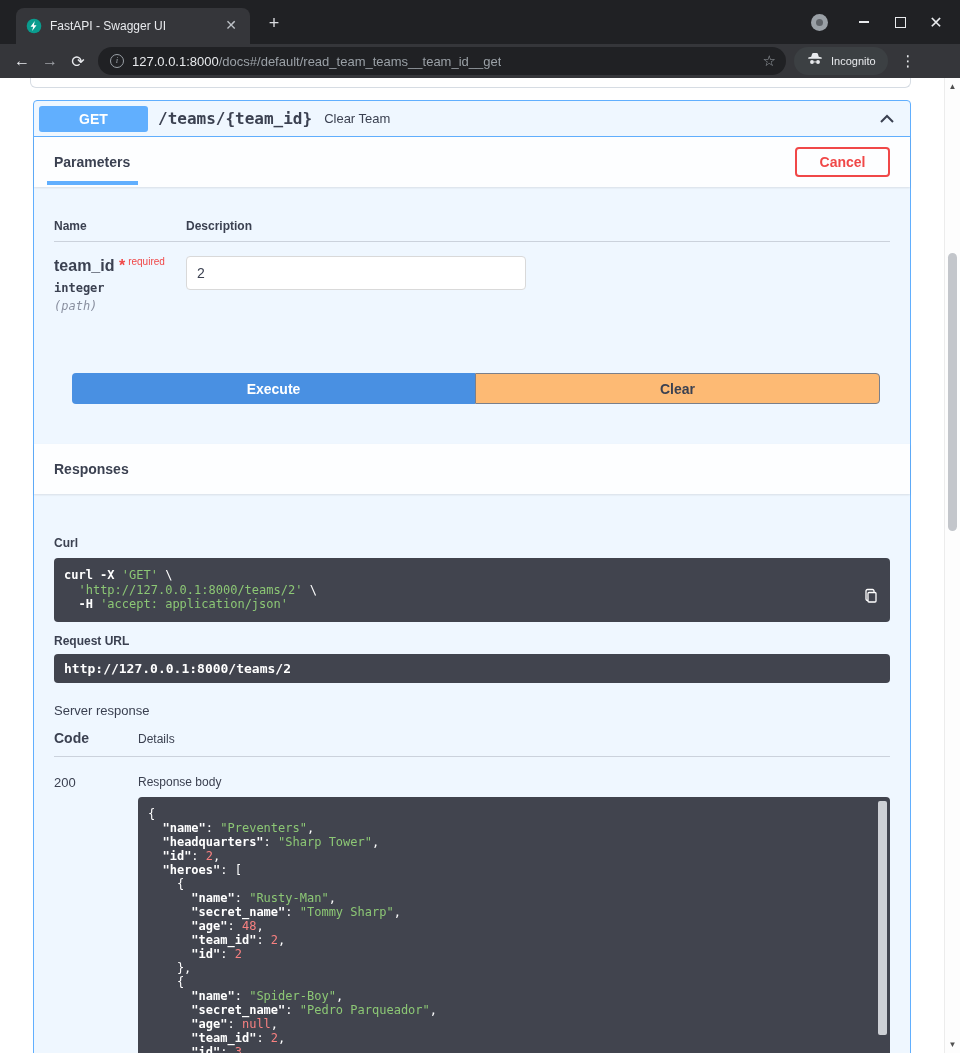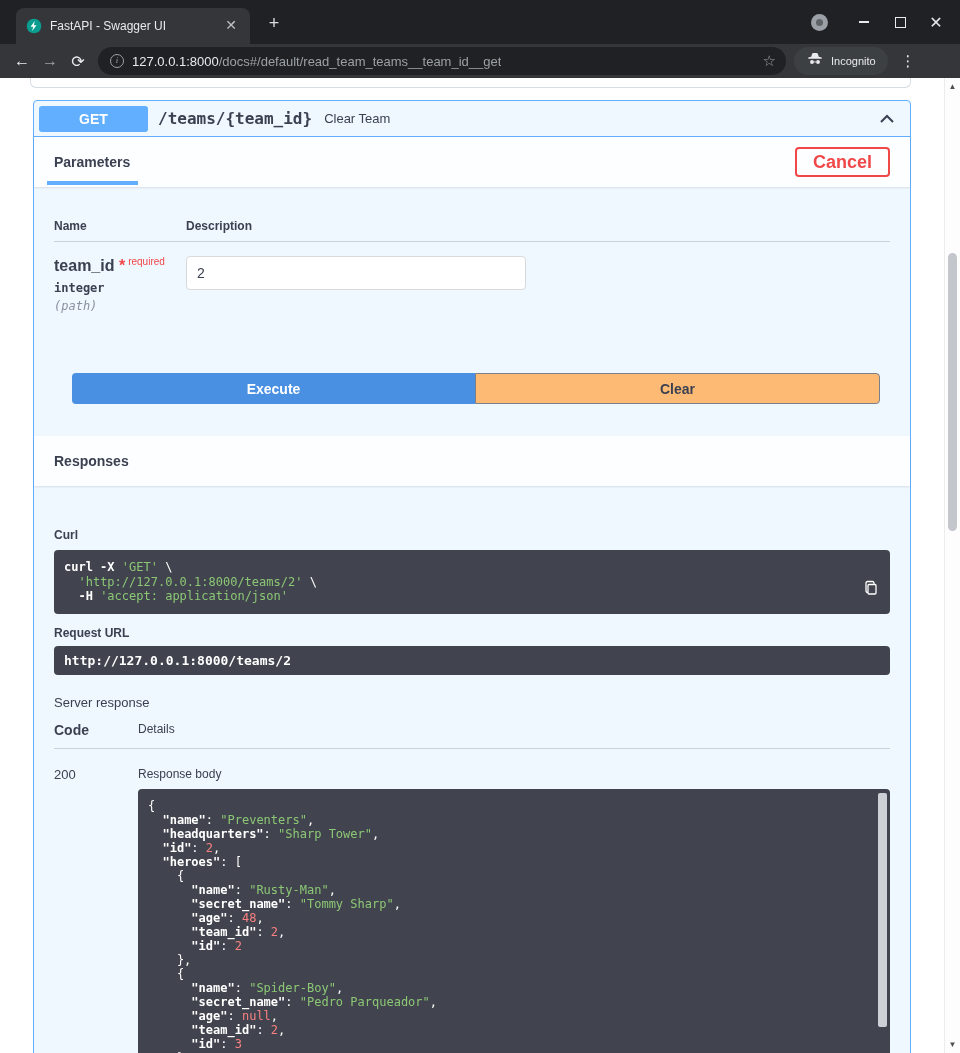--- a/index.html
+++ b/index.html
@@ -77,58 +77,58 @@
   .chevron { margin-left:auto; margin-right:8px; display:flex; align-items:center; }
 
   .sec-header { position:relative; height:50px; background:rgba(255,255,255,.85);
                 display:flex; align-items:center; padding:8px 20px;
                 box-shadow:0 1px 2px rgba(0,0,0,.1); }
   .sec-title { font-size:14px; font-weight:bold; color:#3b4151; }
   .param-underline { position:absolute; left:13px; bottom:2px; width:91px; height:4px;
                      background:#61affe; }
   .cancel-btn { margin-left:auto; width:95px; height:30px; border:2px solid #f04848;
                 border-radius:4px; background:transparent; color:#f04848;
-                font-weight:bold; font-size:18px; display:flex; align-items:center;
+                font-weight:bold; font-size:14px; display:flex; align-items:center;
                 justify-content:center; }
 
   .table-sec { padding:20px 20px 24px; }
   .thead { display:flex; padding:12px 0 8px; border-bottom:1px solid rgba(59,65,81,.2); }
   .th-name { width:132px; font-size:12px; font-weight:bold; }
   .th-desc { font-size:12px; font-weight:bold; }
   .prow { display:flex; margin-top:14px; }
   .pname-col { width:132px; }
   .pname { font-size:16px; font-weight:bold; }
   .req-star { color:#f04848; font-weight:bold; }
   .req-label { color:#f04848; font-size:10px; vertical-align:super; margin-left:3px; font-weight:normal; }
   .ptype { margin-top:6px; font-family:"DejaVu Sans Mono",monospace; font-size:12px;
            font-weight:bold; }
   .ploc { margin-top:4px; font-family:"DejaVu Sans Mono",monospace; font-size:12px;
           font-style:italic; color:#8a90a0; }
   .pinput { width:340px; height:34px; border:1px solid #d9d9d9; border-radius:4px;
             padding:0 10px; font-size:14px; color:#3b4151; background:#fff;
             font-family:"Liberation Sans",sans-serif; }
-  .exec-row { display:flex; margin:60px 10px 8px;padding-left:8px; }
+  .exec-row { display:flex; margin:60px 10px 16px;padding-left:8px; }
   .exec-btn { flex:1; height:31px; background:#4990e2; border:none;
               border-radius:4px 0 0 4px; color:#fff; font-weight:bold; font-size:14px; }
   .clear-btn { flex:1; height:31px; background:#fdba74; border:1px solid #7a7f8a;
                border-radius:0 4px 4px 0; color:#3b4151; font-weight:bold; font-size:14px; }
 
   .resp-sec { padding:20px; }
   .lbl { font-size:12px; font-weight:bold; color:#3b4151; }
   .mt6 { margin-top:22px; } .mt12 { margin-top:12px; }
   .curl-block { position:relative; margin-top:8px; background:#41444e; border-radius:4px;
                 padding:10px; font-family:"DejaVu Sans Mono",monospace; font-size:12px;
                 line-height:14.5px; min-height:62px; }
   .copy-btn { position:absolute; right:8px; bottom:8px; width:22px; height:24px;
               display:flex; align-items:center; justify-content:center; }
   .requrl-block { margin-top:6px; background:#41444e; border-radius:4px; padding:7px 10px;
                   font-family:"DejaVu Sans Mono",monospace; font-size:13px;
                   font-weight:bold; color:#fff; }
   .srv-lbl { margin-top:20px; font-size:13px; color:#3b4151; }
-  .code-head { display:flex; margin-top:12px; padding-bottom:10px; align-items:flex-start;
+  .code-head { display:flex; margin-top:12px; padding-bottom:10px; align-items:flex-end;
                border-bottom:1px solid rgba(59,65,81,.2); }
   .ch-code { width:84px; font-size:14px; font-weight:600; }
   .ch-details { font-size:12px; }
   .resp-row { display:flex; margin-top:18px; }
   .resp-code { width:84px; font-size:13px; }
   .resp-col { flex:1; }
   .resp-body-lbl { font-size:12px; }
   .resp-block { position:relative; margin-top:8px; background:#41444e; border-radius:4px;
                 padding:10px 22px 10px 10px; font-family:"DejaVu Sans Mono",monospace;
                 font-size:12px; line-height:14px; height:480px; overflow:hidden; }

